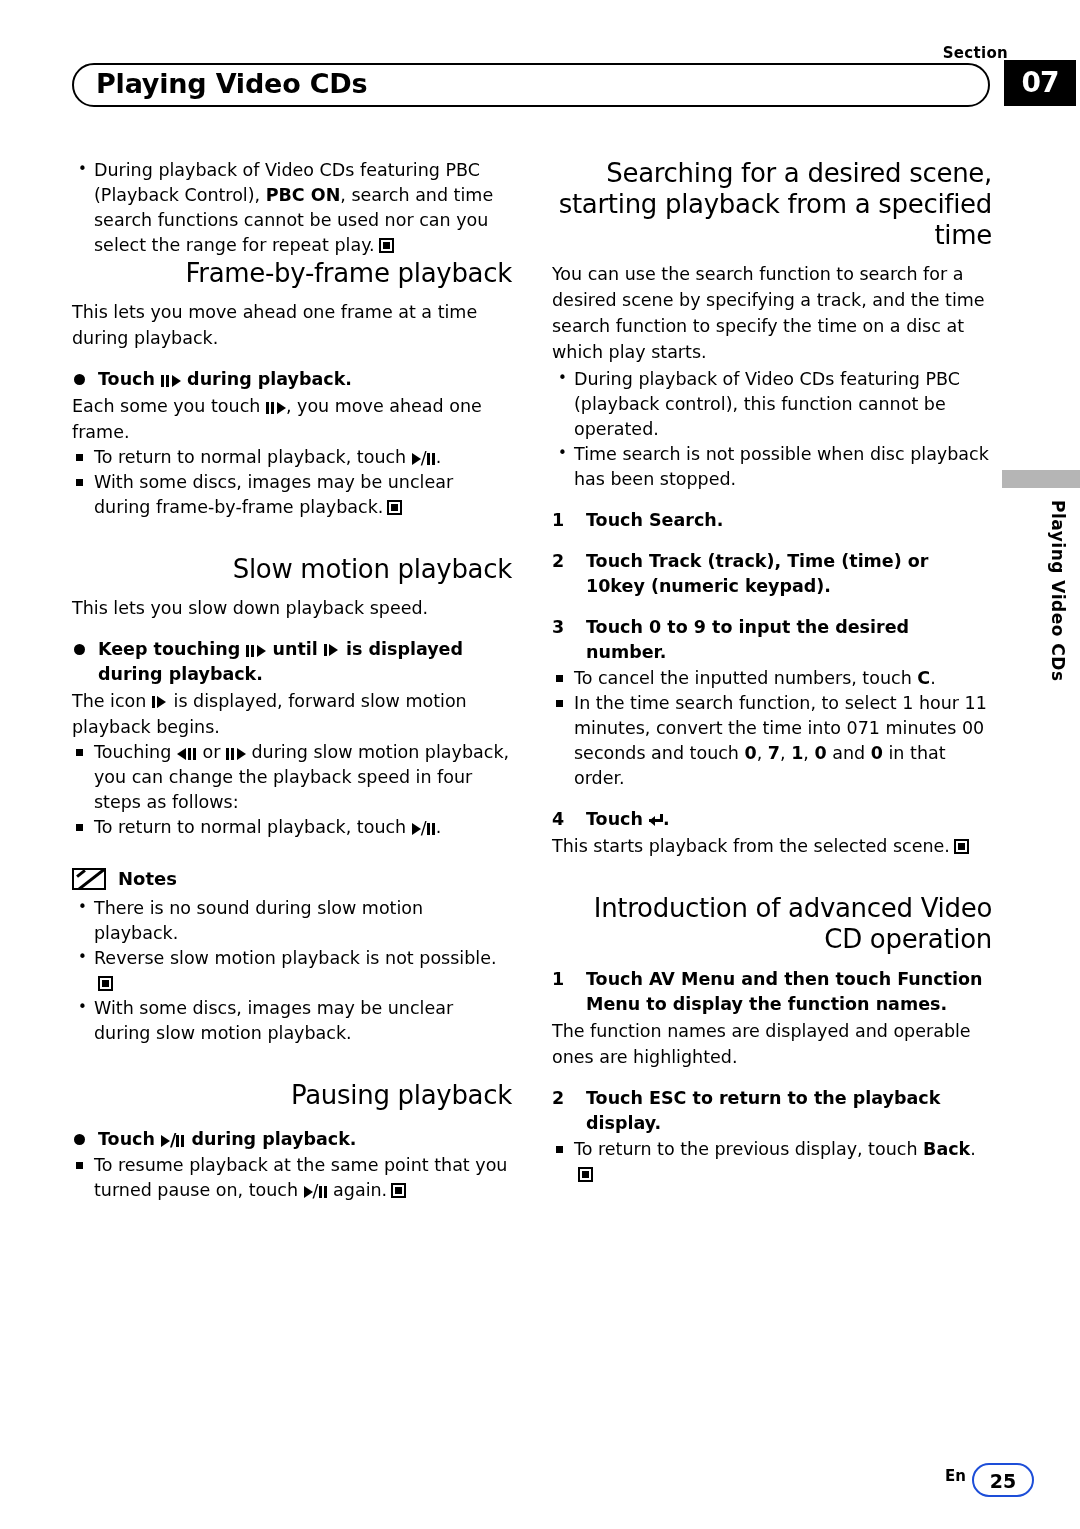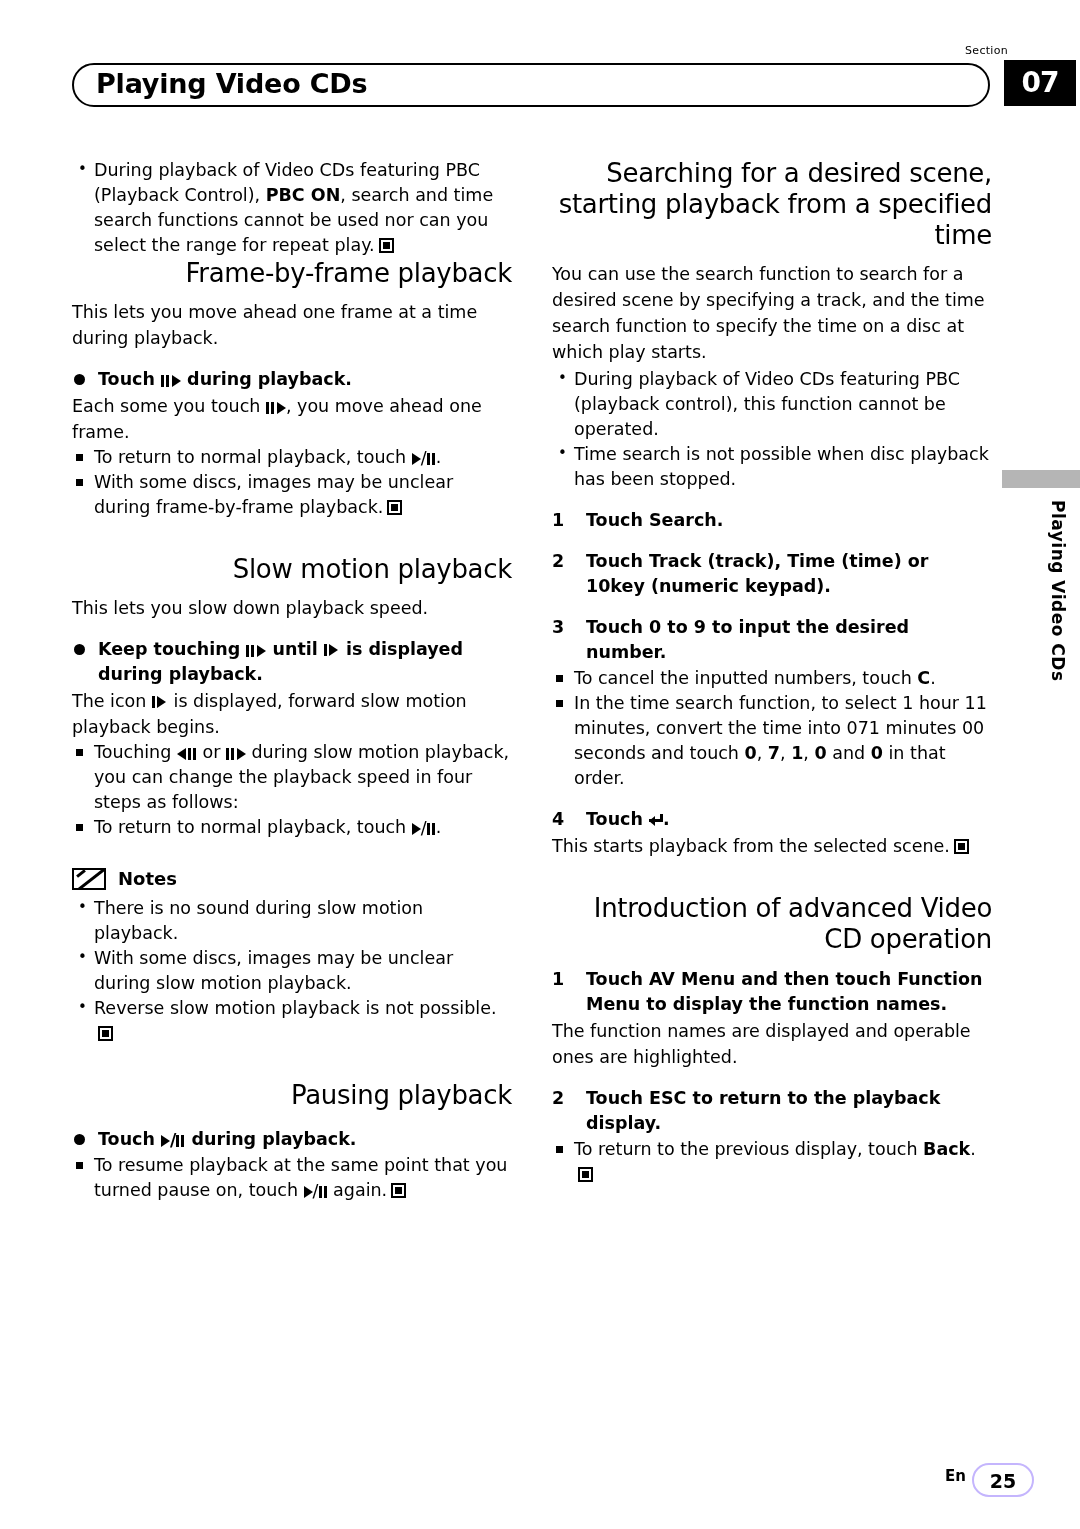--- a/index.html
+++ b/index.html
@@ -14,24 +14,25 @@
     font-family: "DejaVu Sans", sans-serif;
     color: #000;
     overflow: hidden;
   }
 
   
   .section-tag {
     position: absolute;
     top: 44px;
     right: 72px;
-    font-size: 11px;
+    font-size: 15px;
     letter-spacing: 0.3px;
     color: #000;
     text-align: right;
+    font-weight: bold;
   }
   .section-num {
     position: absolute;
     top: 60px;
     right: 4px;
     width: 72px;
     height: 46px;
     background: #000;
     color: #fff;
     font-size: 28px;
@@ -339,21 +340,21 @@
     font-size: 15px;
     font-weight: bold;
     margin-top: 36px;
   }
   .footer-page {
     position: absolute;
     right: 46px;
     bottom: 32px;
     width: 62px;
     height: 34px;
-    border: 2px solid #c4b5fd;
+    border: 2px solid #1d4ed8;
     border-radius: 17px;
     box-sizing: border-box;
     text-align: center;
     line-height: 32px;
     font-size: 19px;
     font-weight: bold;
   }
 </style>
 </head>
 <body>
@@ -397,22 +398,22 @@
   <ul class="ul-sq">
     <li><span>To return to normal playback, touch </span><span class="g"><span class="ico-tri-r"></span>/<span class="ico-bars"></span></span><span>.</span></li>
   </ul>
 
   <div class="notes-head">
     <span class="notes-pencil"></span>
     <span>Notes</span>
   </div>
   <ul class="ul-dot">
     <li><span>There is no sound during slow motion playback.</span></li>
+    <li><span>Reverse slow motion playback is not possible.</span><span class="endmark"></span></li>
     <li><span>With some discs, images may be unclear during slow motion playback.</span></li>
-    <li><span>Reverse slow motion playback is not possible.</span><span class="endmark"></span></li>
   </ul>
 
   <h2>Pausing playback</h2>
 
   <div class="dot-head"><span>Touch </span><span class="g"><span class="ico-tri-r"></span>/<span class="ico-bars"></span></span><span> during playback.</span></div>
 
   <ul class="ul-sq">
     <li><span>To resume playback at the same point that you turned pause on, touch </span><span class="g"><span class="ico-tri-r"></span>/<span class="ico-bars"></span></span><span> again.</span><span class="endmark"></span></li>
   </ul>
 

